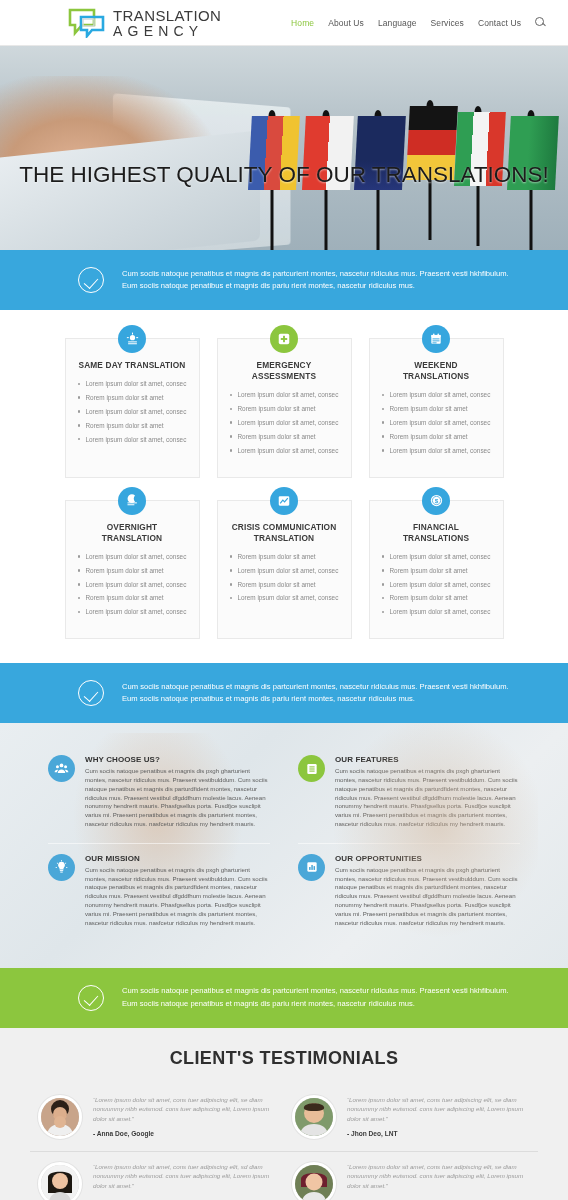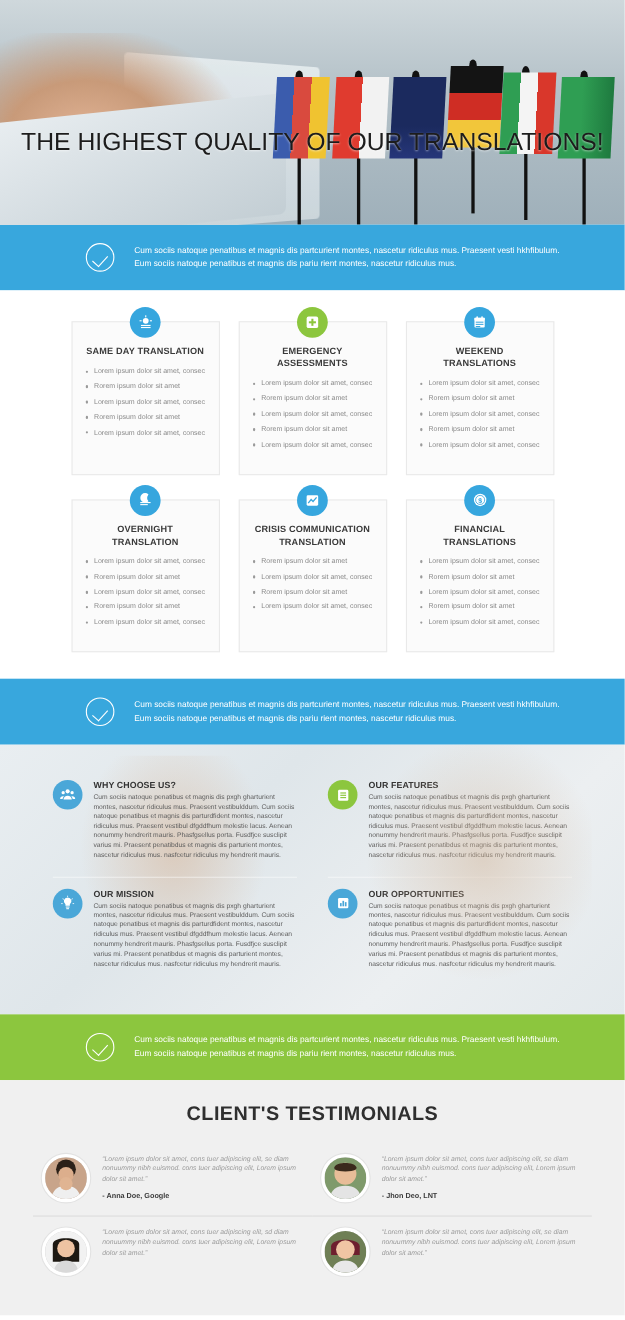--- a/index.html
+++ b/index.html
@@ -176,20 +176,43 @@
     box-shadow: 0 0 0 1px #e2e2e2;
   }
   .tst-quote { font-size: 6.2px; color: #9a9a9a; font-style: italic; line-height: 1.55; }
   .tst-name { font-size: 6.6px; color: #3a3a3a; font-weight: 700; margin-top: 7px; }
 </style>
 </head>
 <body>
 
 <div class="page">
 
+  <div class="header">
+    <div class="logo">
+      <div class="logo-mark">
+        <svg width="38" height="30" viewBox="0 0 38 30">
+          <path d="M2 2 H26 V17 H14 L7 25 V17 H2 Z" fill="none" stroke="#8cc63e" stroke-width="2.6"></path>
+          <path d="M13 9 H35 V22 H24 L19 28 V22 H13 Z" fill="none" stroke="#29a9e1" stroke-width="2.6"></path>
+          <rect x="15" y="11" width="11" height="7" fill="none" stroke="#cfd8dc" stroke-width="1.4"></rect>
+        </svg>
+      </div>
+      <div class="logo-text">
+        <div class="logo-line1">TRANSLATION</div>
+        <div class="logo-line2">AGENCY</div>
+      </div>
+    </div>
+    <div class="nav">
+      <a href="#" class="active">Home</a>
+      <a href="#">About Us</a>
+      <a href="#">Language</a>
+      <a href="#">Services</a>
+      <a href="#">Contact Us</a>
+      <span class="search-ico"></span>
+    </div>
+  </div>
 
   <div class="hero">
     <div class="hero-photo">
       <div class="laptop2"></div>
       <div class="hand"></div>
       <div class="laptop"></div>
       <div class="flag" style="left:246px;">
         <div class="pole"></div>
           <div class="tip"></div>
         <div class="cloth" style="background:linear-gradient(90deg,#3b5cad 33%,#d94a3e 33%,#d94a3e 66%,#f0c330 66%);"></div>

